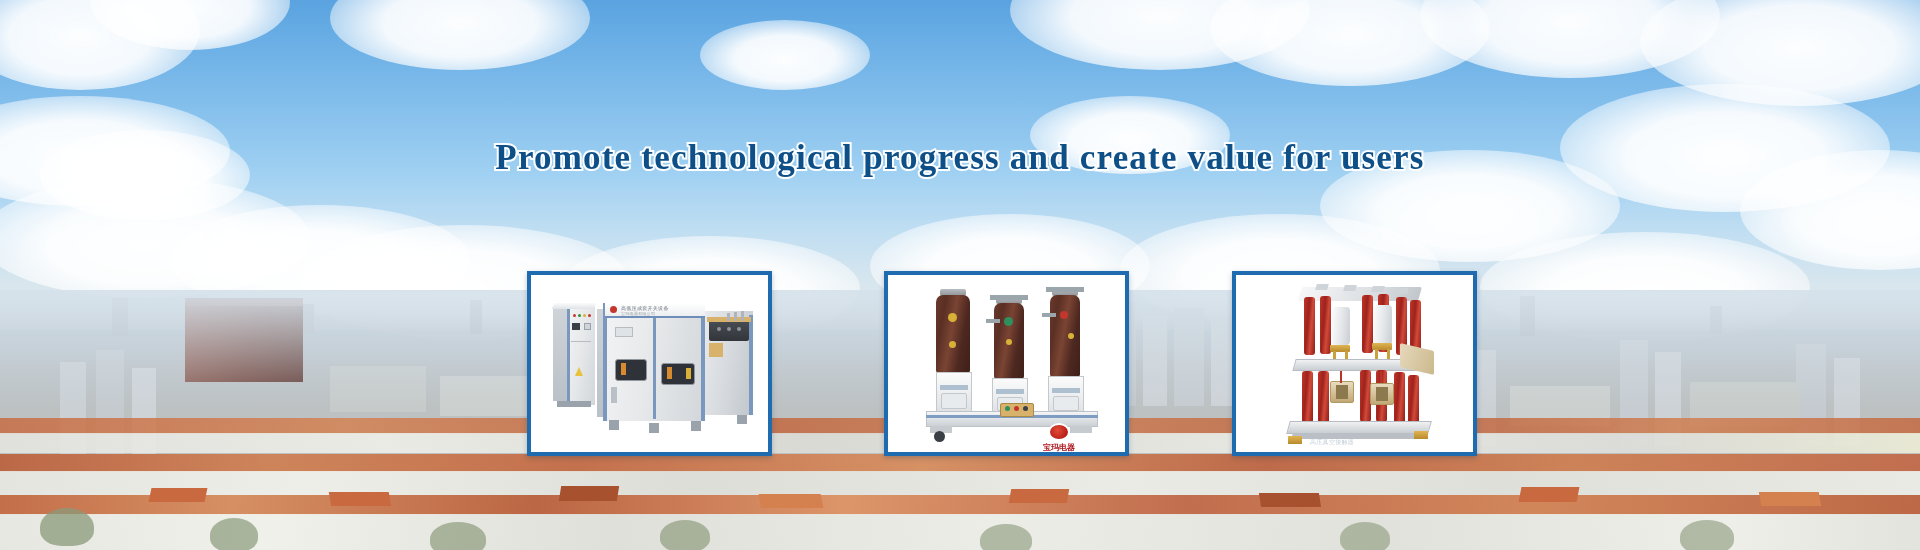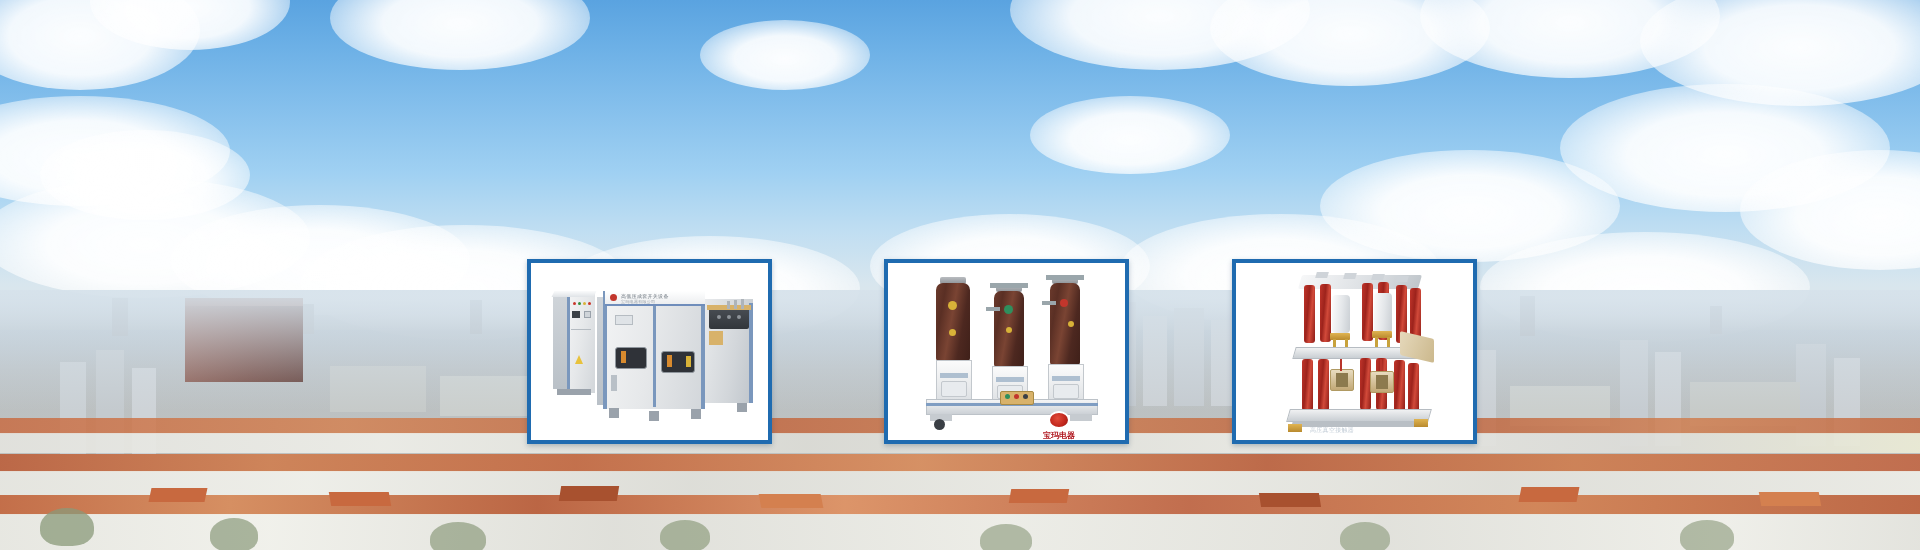--- a/index.html
+++ b/index.html
@@ -102,21 +102,21 @@
     -webkit-text-stroke:4px rgba(255,255,255,.95);
     paint-order:stroke fill;
     text-shadow:0 1px 2px rgba(255,255,255,.9);
   }
 
   
   .panels {
     position:absolute; left:0; top:259px; width:1920px; height:185px;
   }
   .panel {
-    position:absolute; top:0;
+    position:absolute; top:12px;
     height:185px;
     border:4px solid #1f6bb0;
     background:#ffffff;
     box-shadow:0 2px 5px rgba(30,60,90,.28);
   }
   .panel .stage { position:absolute; inset:0; overflow:hidden; }
 
   
   .p { position:absolute; }
 
@@ -247,20 +247,21 @@
     <div class="tree p" style="left:430px;  top:232px; width:56px; height:34px; opacity:.68;"></div>
     <div class="tree p" style="left:660px;  top:230px; width:50px; height:32px; opacity:.66;"></div>
     <div class="tree p" style="left:980px;  top:234px; width:52px; height:32px; opacity:.62;"></div>
     <div class="tree p" style="left:1340px; top:232px; width:50px; height:32px; opacity:.6;"></div>
     <div class="tree p" style="left:1680px; top:230px; width:54px; height:34px; opacity:.62;"></div>
 
     <div class="haze"></div>
   </div>
 
 
+  <div class="subtitle">Promote technological progress and create value for users</div>
 
   <div class="panels">
 
     <div class="panel" style="left:527px; width:245px;">
       <div class="stage">
 
         <div class="p cab-side" style="left:22px; top:34px; width:16px; height:92px;"></div>
         <div class="p cab-main" style="left:38px; top:30px; width:26px; height:100px;"></div>
         <div class="p cab-edge" style="left:36px; top:30px; width:3px; height:100px;"></div>
         <div class="p cab-top" style="left:22px; top:28px; width:42px; height:6px; transform:skewX(-26deg);"></div>

